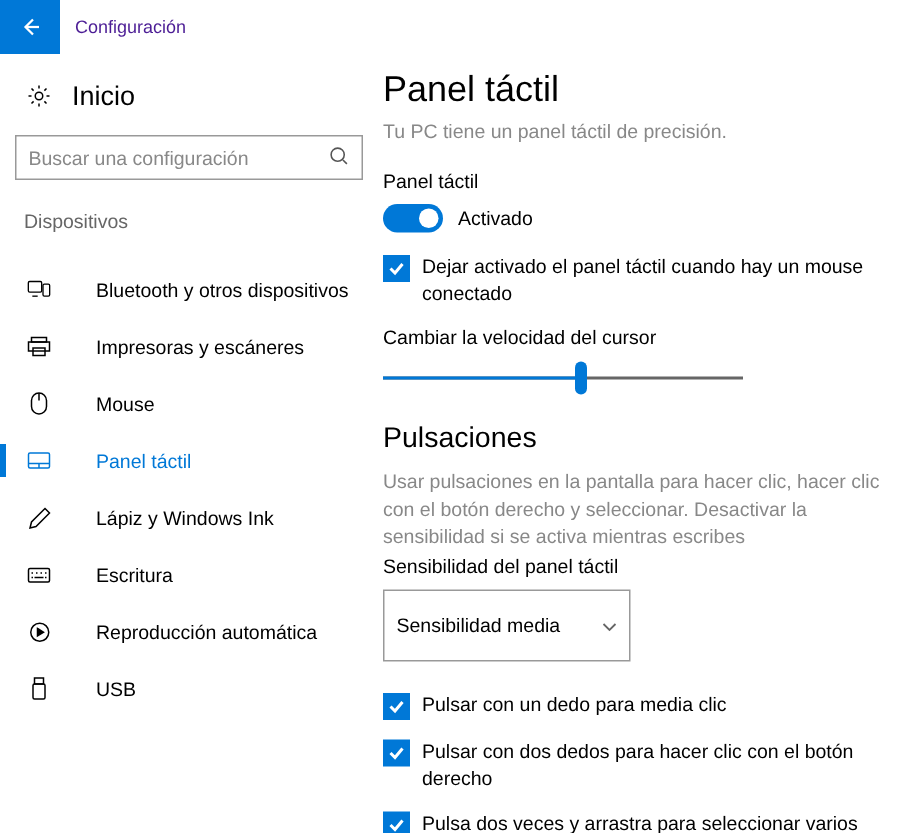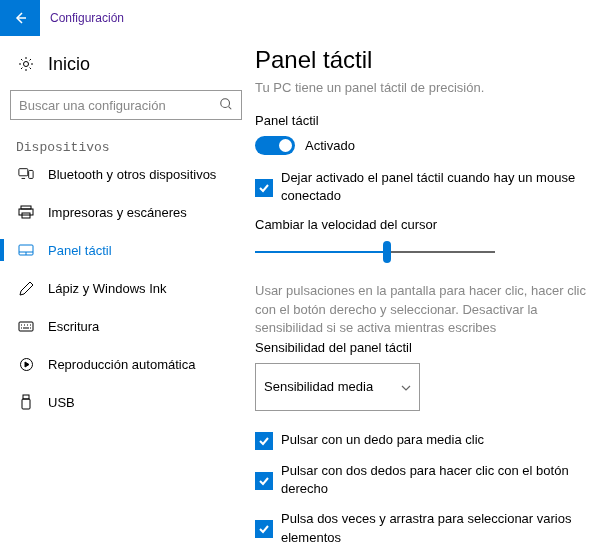--- a/index.html
+++ b/index.html
@@ -14,40 +14,40 @@
   
   .sidebar { width: 255px; padding: 10px 10px 0 10px; }
   .home-row { display: flex; align-items: center; height: 36px; font-size: 18px; cursor: pointer; padding-left: 6px; margin-bottom: 8px; }
   .home-row .icon { width: 20px; display: flex; justify-content: center; margin-right: 12px; }
   
   .searchbox { width: 232px; height: 30px; border: 1px solid #999; display: flex; align-items: center; padding: 12px 8px; margin-bottom: 20px; }
   .searchbox input { border: none; outline: none; flex: 1; font-size: 13px; font-family: inherit; background: transparent; }
   .searchbox input::placeholder { color: #888; }
   .searchbox .sicon { color: #555; }
   
-  .group-label { font-size: 13px; color: #666; padding-left: 6px; margin-bottom: 0; font-family: Liberation Mono, monospace; }
-  
-  .nav-item { display: flex; align-items: center; height: 38px; padding-left: 6px; cursor: pointer; font-size: 13px; color: #000; position: relative; }
+  .group-label { font-size: 13px; color: #666; padding-left: 6px; margin-bottom: 19px; }
+  
+  .nav-item { display: flex; align-items: center; height: 38px; padding-left: 6px; cursor: pointer; font-size: 13px; color: #000; position: relative; gap: 16px; }
   .nav-item .icon { width: 20px; display: flex; justify-content: center; margin-right: 12px; color: #000; }
   .nav-item.active { color: #0078d7; }
   .nav-item.active .icon { color: #0078d7; }
   .nav-item.active::before { content: ""; position: absolute; left: -10px; top: 8px; bottom: 8px; width: 4px; background: #0078d7; }
   
   .main { flex: 1; padding: 10px 5px 10px 0; overflow-y: auto; }
   .page-title { font-size: 24px; font-weight: 400; margin-bottom: 6px; }
   .page-sub { font-size: 13px; color: #888; margin-bottom: 18px; }
   
   .section-label { font-size: 13px; margin-bottom: 8px; }
   
   .toggle-row { display: flex; align-items: center; margin-bottom: 14px; }
   .toggle { width: 40px; height: 19px; border-radius: 10px; background: #0078d7; position: relative; cursor: pointer; margin-right: 10px; }
   .toggle::after { content: ""; position: absolute; right: 3px; top: 3px; width: 13px; height: 13px; background: #fff; border-radius: 50%; }
   .toggle-label { font-size: 13px; }
   
-  .check-row { display: flex; align-items: center; margin-bottom: 12px; }
+  .check-row { display: flex; align-items: flex-start; margin-bottom: 12px; }
   .checkbox { width: 18px; height: 18px; background: #0078d7; display: flex; align-items: center; justify-content: center; cursor: pointer; margin-right: 8px; flex-shrink: 0; margin-top: 1px; }
   .checkbox svg { stroke: #fff; }
   .check-label { font-size: 13px; line-height: 1.4; }
   
   .slider-wrap { margin: 10px 0 20px 0; width: 240px; }
   .slider { position: relative; height: 20px; display: flex; align-items: center; cursor: pointer; }
   .slider-track { height: 2px; background: #666; width: 100%; position: relative; }
   .slider-fill { position: absolute; left: 0; top: 0; height: 2px; background: #0078d7; width: 55%; }
   .slider-thumb { position: absolute; left: 55%; width: 8px; height: 22px; background: #0078d7; border-radius: 4px; transform: translateX(-50%); }
   
@@ -107,20 +107,29 @@
     <div class="nav-item">
       <span class="icon">
           <svg width="16" height="14" viewBox="0 0 16 14" fill="none" stroke="currentColor" stroke-width="1">
             <rect x="3" y="1" width="10" height="3"></rect>
             <rect x="1" y="4" width="14" height="6"></rect>
             <rect x="4" y="8" width="8" height="5"></rect>
           </svg>
         </span>
       <span>Impresoras y escáneres</span>
     </div>
+    <div class="nav-item">
+      <span class="icon">
+          <svg width="12" height="16" viewBox="0 0 12 16" fill="none" stroke="currentColor" stroke-width="1">
+            <rect x="1" y="1" width="10" height="14" rx="5"></rect>
+            <path d="M6 1v5"></path>
+          </svg>
+        </span>
+      <span>Mouse</span>
+    </div>
     <div class="nav-item active">
       <span class="icon">
           <svg width="16" height="12" viewBox="0 0 16 12" fill="none" stroke="currentColor" stroke-width="1">
             <rect x="1" y="1" width="14" height="10" rx="1"></rect>
             <path d="M1 8h14M8 8v3"></path>
           </svg>
         </span>
       <span>Panel táctil</span>
     </div>
     <div class="nav-item">
@@ -182,20 +191,21 @@
     <div class="section-label" style="margin-top:6px">Cambiar la velocidad del cursor</div>
     <div class="slider-wrap">
       <div class="slider">
         <div class="slider-track">
             <div class="slider-fill"></div>
           </div>
         <div class="slider-thumb"></div>
       </div>
     </div>
 
+    <div class="h2">Pulsaciones</div>
     <div class="desc">Usar pulsaciones en la pantalla para hacer clic, hacer clic con el botón derecho y seleccionar. Desactivar la sensibilidad si se activa mientras escribes</div>
 
     <div class="section-label">Sensibilidad del panel táctil</div>
     <div class="dropdown">
       <span>Sensibilidad media</span>
       <span class="chev"><svg width="10" height="6" viewBox="0 0 10 6" fill="none" stroke="#666" stroke-width="1.2">
             <path d="M1 1l4 4 4-4"></path>
           </svg></span>
     </div>
 

